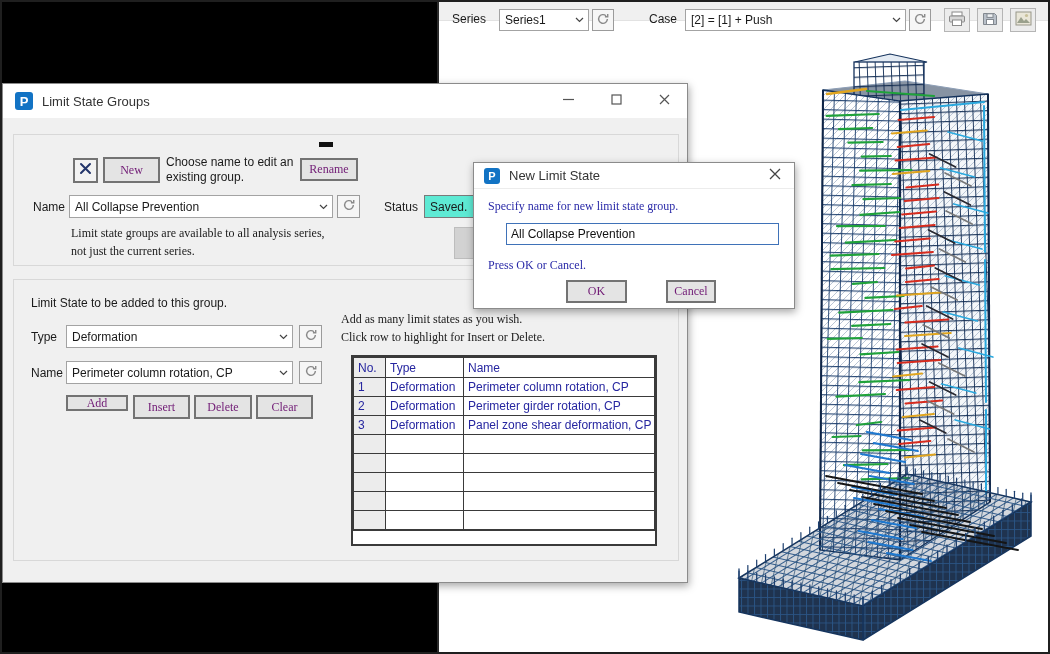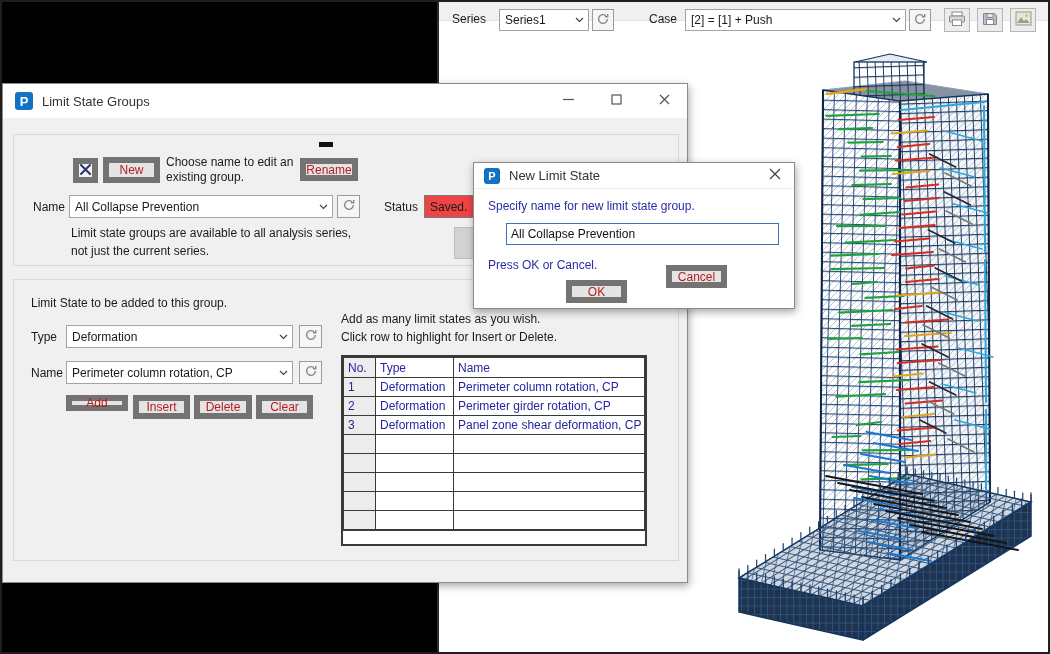--- a/index.html
+++ b/index.html
@@ -22,28 +22,28 @@
 
 .dialog { position:absolute; background:#f0f0f0; border:1px solid #8b8b8b; box-shadow:1px 3px 8px rgba(0,0,0,.35); }
 .titlebar { position:absolute; left:0; top:0; right:0; background:#fff; display:flex; align-items:center; }
 .plogo { width:18px; height:18px; background:#1273c4; border-radius:3px; color:#fff; font-weight:bold; font-size:13px; display:flex; align-items:center; justify-content:center; flex:0 0 auto; }
 .dtitle { margin-left:9px; font-size:13px; color:#333; }
 .winbtn { width:30px; height:22px; display:flex; align-items:center; justify-content:center; }
 
 .lsg { left:2px; top:83px; width:686px; height:500px; z-index:10; }
 .lsg .titlebar { height:34px; padding-left:12px; }
 .groupbox { position:absolute; border:1px solid #d8d8d8; background:#f0f0f0; }
-.btn { position:absolute; background:#e4e4e4; border:6px solid #737373; display:flex; align-items:center; justify-content:center; font-size:12px; color:#b91c1c; }
+.btn { position:absolute; background:#e4e4e4; border:2px solid #737373; display:flex; align-items:center; justify-content:center; font-size:12px; color:#701a75;font-family:Liberation Serif, serif; }
 .lbl { position:absolute; white-space:nowrap; }
-.field { position:absolute; background:#ef4444; border:1px solid #7a7a7a; display:flex; align-items:center; padding-left:5px; }
+.field { position:absolute; background:#5eead4; border:1px solid #7a7a7a; display:flex; align-items:center; padding-left:5px; }
 .hint { position:absolute; line-height:15px; }
-.note { position:absolute; white-space:nowrap; }
-
-
-.tblwrap { position:absolute; left:338px; top:271px; width:306px; border:2px solid #3a3a3a; background:#f97316; }
+.note { position:absolute; white-space:nowrap;font-family:Liberation Serif, serif; }
+
+
+.tblwrap { position:absolute; left:348px; top:271px; width:306px; border:2px solid #3a3a3a; background:#f97316; }
 table.lst { border-collapse:collapse; width:100%; table-layout:fixed; }
 table.lst td { border:1px solid #3a3a3a; height:19px; font-size:12px; color:#2626a0; padding:0 0 0 4px; white-space:nowrap; overflow:hidden; background:#fff; }
 table.lst tr.hdr td { height:20px; }
 table.lst td.noc { background:#ececec; }
 .tblstrip { height:14px; background:#fff; border-top:1px solid #3a3a3a; }
 
 
 .nls { left:473px; top:162px; width:322px; height:147px; background:#fff; z-index:20; }
 .nls .titlebar { height:26px; padding-left:10px; border-bottom:1px solid #ececec; }
 .nls .plogo { width:16px; height:16px; font-size:11px; }
@@ -521,16 +521,16 @@
     <span class="winbtn" style="margin-right:4px">
         <span><svg width="12" height="12" viewBox="0 0 12 12">
             <path d="M1 1 L11 11 M11 1 L1 11" stroke="#444" stroke-width="1.3"></path>
           </svg></span>
       </span>
   </div>
   <div class="note blue" style="left:14px; top:36px">Specify name for new limit state group.</div>
   <input class="nlsinput" type="text" value="All Collapse Prevention" style="">
   <div class="note blue" style="left:14px; top:95px">Press OK or Cancel.</div>
   <div class="btn" style="left:92px; top:117px; width:61px; height:23px">OK</div>
-  <div class="btn" style="left:192px; top:102px; width:61px; height:23px">Cancel</div>
+  <div class="btn" style="left:192px; top:117px; width:50px; height:23px">Cancel</div>
 </div>
 
 <div class="frame"></div>
 
 </body></html>

